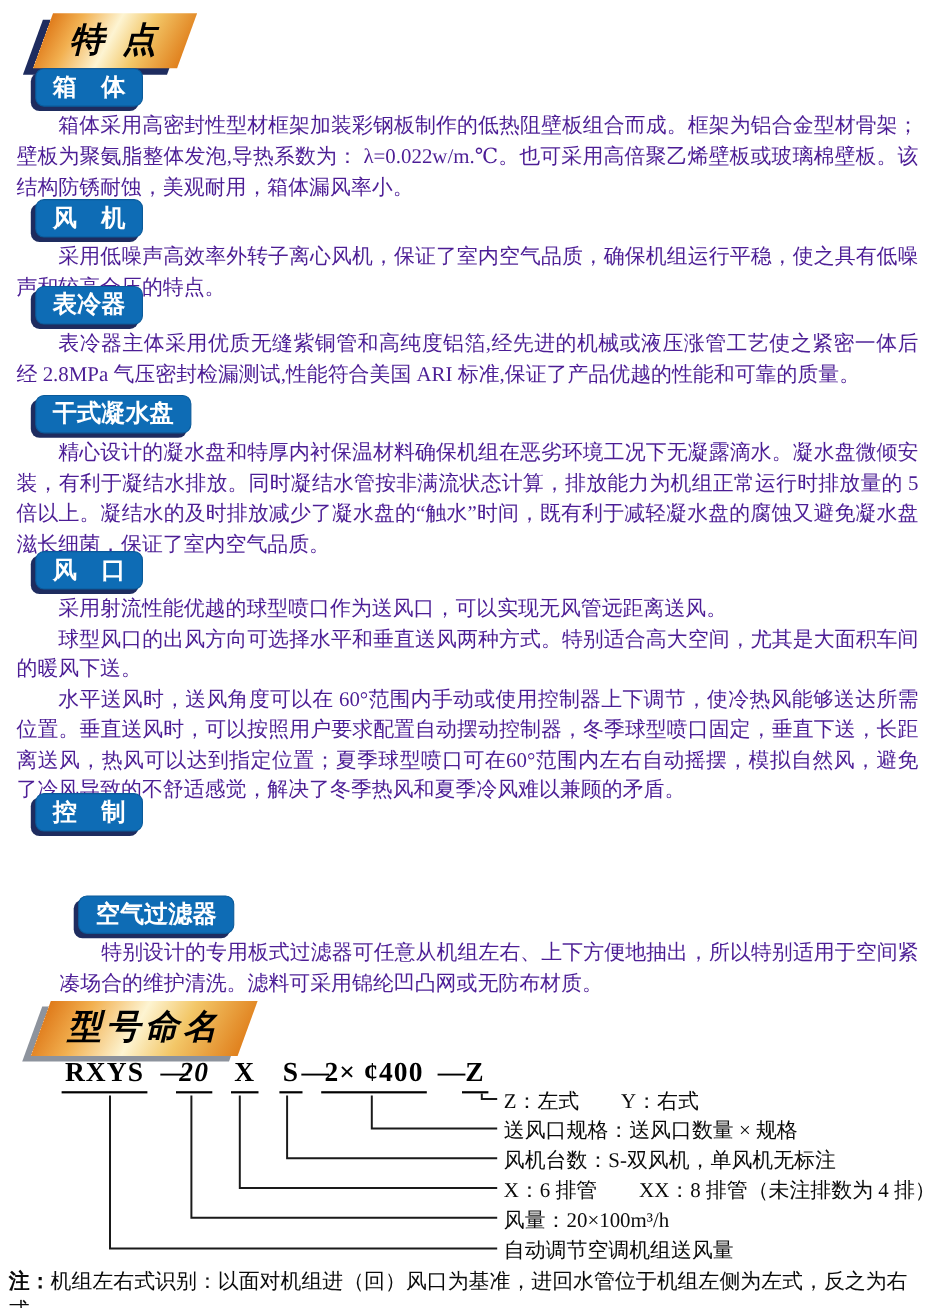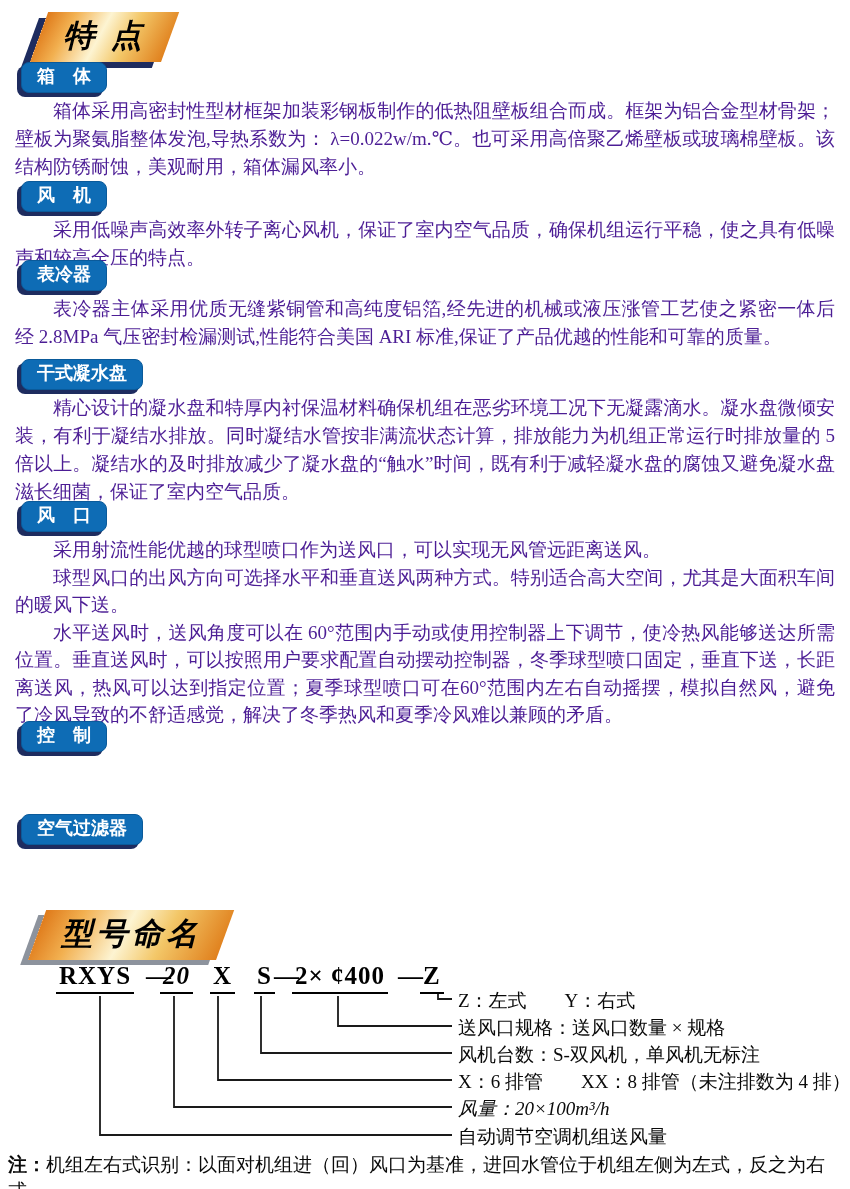--- a/index.html
+++ b/index.html
@@ -22,26 +22,26 @@
   .banner.gray-shadow { box-shadow:-6px 5px 0 0 #8d939d; }
   .banner .banner-text {
     display:inline-block; transform:skewX(20deg);
     font-style:italic; font-weight:bold; font-size:31px; letter-spacing:4px; color:#000;
     font-family:"Liberation Sans","DejaVu Sans",sans-serif;
   }
 
   
   .section { position:absolute; left:0; width:850px; }
   .badge {
-    display:inline-block; margin-left:21px; margin-bottom:4px;
+    display:inline-block; margin-left:32px; margin-bottom:4px;
     background:#0e6cb5; color:#ffffff;
     border:1px solid #0a5a9a; border-radius:8px;
     box-shadow:-4px 4px 0 0 #1e2c5f;
-    font-family:Liberation Mono, monospace;
-    font-weight:bold; font-size:18px; line-height:1;
+    font-family:Liberation Serif, serif;
+    font-weight:bold; font-size:22px; line-height:1;
     padding:5px 15px 6px 15px;
   }
   .body-text { margin:0 15px; }
   .body-text p {
     font-size:19px; line-height:28px; text-align:justify; text-indent:2em; color:#4c1d95;
   }
   .section.tight .body-text p { line-height:27.5px; }
 
   
   .diagram { position:absolute; left:0; top:958px; width:846px; height:195px; }
@@ -103,22 +103,25 @@
       <p>采用射流性能优越的球型喷口作为送风口，可以实现无风管远距离送风。</p>
       <p>球型风口的出风方向可选择水平和垂直送风两种方式。特别适合高大空间，尤其是大面积车间的暖风下送。</p>
       <p>水平送风时，送风角度可以在 60°范围内手动或使用控制器上下调节，使冷热风能够送达所需位置。垂直送风时，可以按照用户要求配置自动摆动控制器，冬季球型喷口固定，垂直下送，长距离送风，热风可以达到指定位置；夏季球型喷口可在60°范围内左右自动摇摆，模拟自然风，避免了冷风导致的不舒适感觉，解决了冬季热风和夏季冷风难以兼顾的矛盾。</p>
     </div>
   </div>
 
   <div class="section" style="top:721px;">
     <span class="badge">控　制</span>
   </div>
 
-  <div class="section" style="top:814px;">
+  <div class="section" style="top:814px;padding-left:39px;">
     <span class="badge">空气过滤器</span>
+    <div class="body-text">
+      <p>特别设计的专用板式过滤器可任意从机组左右、上下方便地抽出，所以特别适用于空间紧凑场合的维护清洗。滤料可采用锦纶凹凸网或无防布材质。</p>
+    </div>
   </div>
 
   <div class="banner gray-shadow" style="left:28px; top:910px;">
     <span class="banner-text">型号命名</span>
   </div>
 
   <div class="diagram">
     <span class="code-seg u" style="left:56px;">RXYS</span>
     <span class="code-seg" style="left:146px;">—</span>
     <span class="code-seg u" style="left:160px;font-style:italic;">20</span>
@@ -135,21 +138,21 @@
       <path d="M261,38 V95 H452" fill="none" stroke="#1a1a1a" stroke-width="1.8"></path>
       <path d="M218,38 V122 H452" fill="none" stroke="#1a1a1a" stroke-width="1.8"></path>
       <path d="M174,38 V149 H452" fill="none" stroke="#1a1a1a" stroke-width="1.8"></path>
       <path d="M100,38 V177 H452" fill="none" stroke="#1a1a1a" stroke-width="1.8"></path>
     </svg>
 
     <div class="callout" style="top:30px;">Z：左式　　Y：右式</div>
     <div class="callout" style="top:57px;">送风口规格：送风口数量 × 规格</div>
     <div class="callout" style="top:84px;">风机台数：S-双风机，单风机无标注</div>
     <div class="callout" style="top:111px;">X：6 排管　　XX：8 排管（未注排数为 4 排）</div>
-    <div class="callout" style="top:138px;font-style:italic;">风量：20×100m³/h</div>
+    <div class="callout" style="top:138px;">风量：20×100m³/h</div>
     <div class="callout" style="top:166px;">自动调节空调机组送风量</div>
   </div>
 
   <div class="note">
     <span class="note-label">注：</span><span>机组左右式识别：以面对机组进（回）风口为基准，进回水管位于机组左侧为左式，反之为右式。</span>
   </div>
 
 </div>
 
 </body></html>

